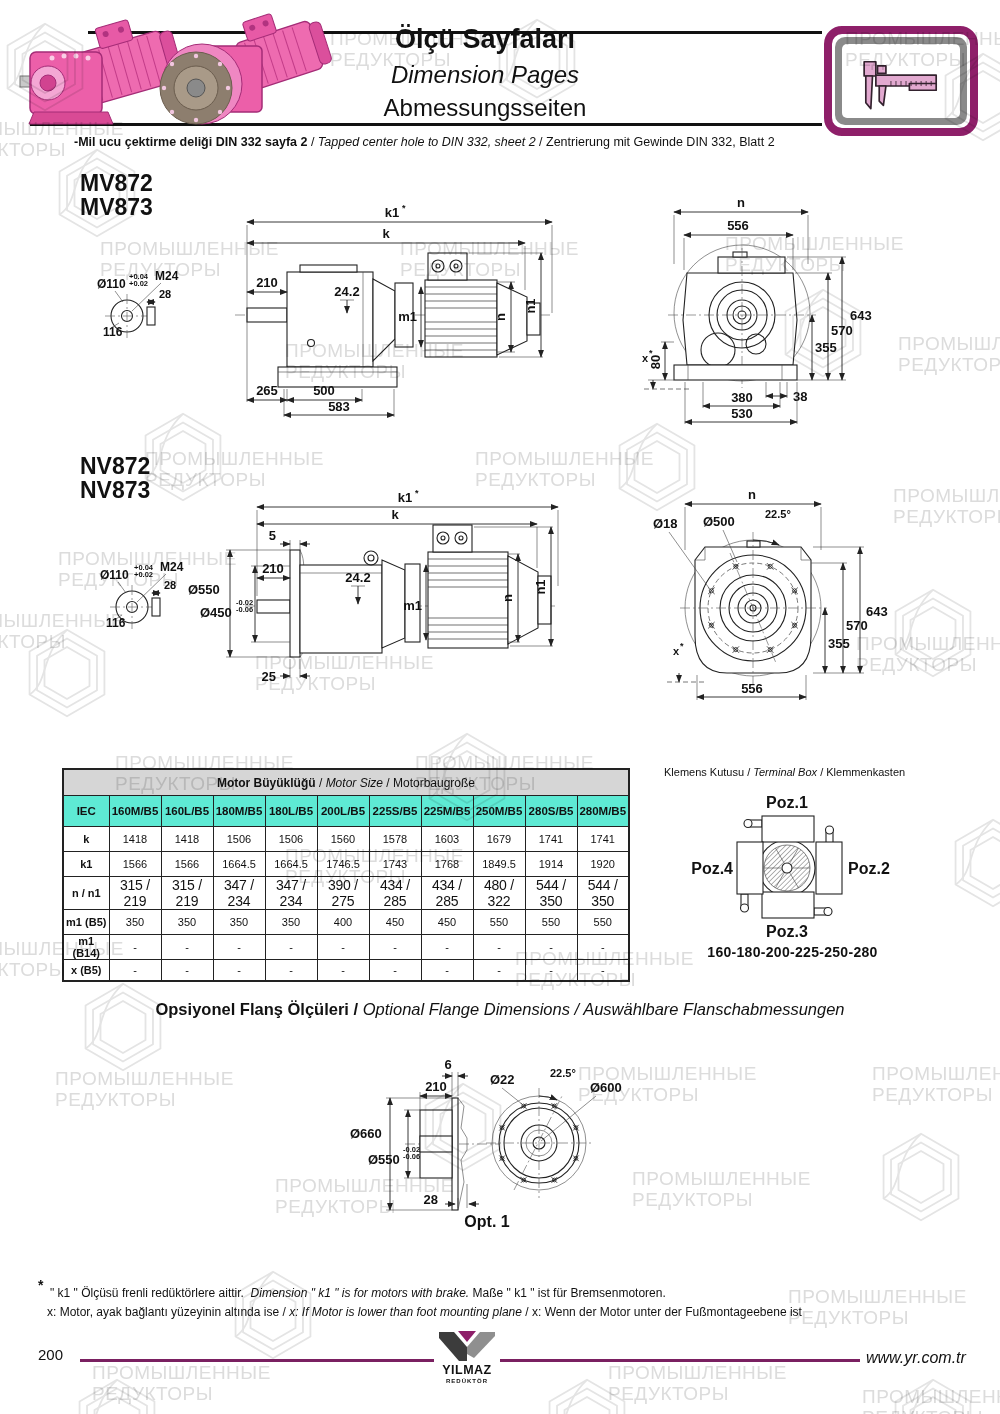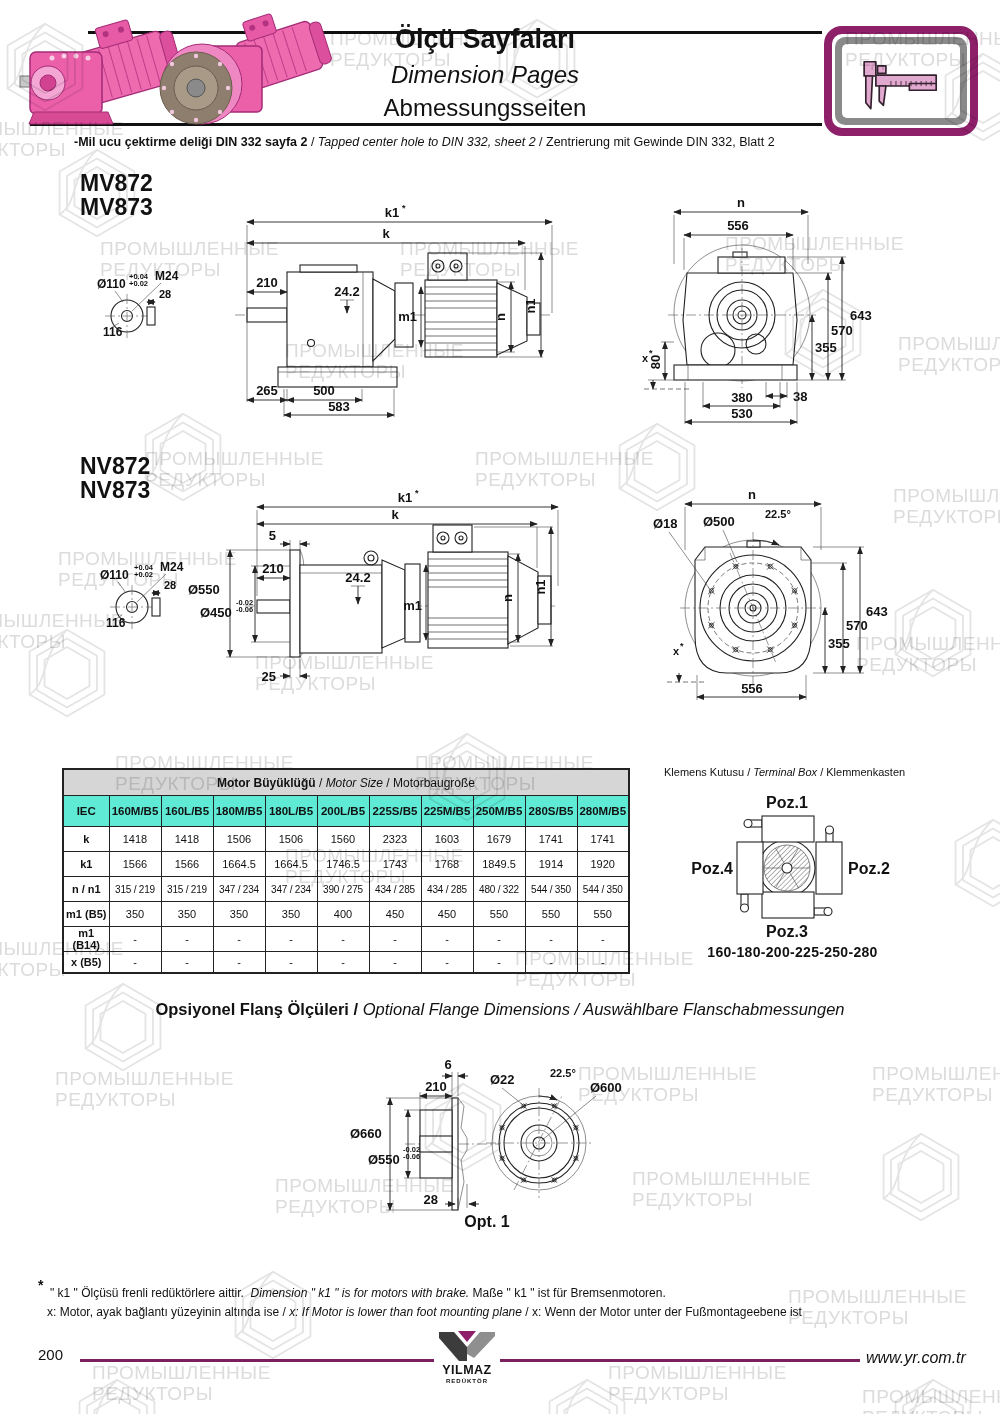--- a/index.html
+++ b/index.html
@@ -37,21 +37,21 @@
   .poz{font-size:16px;font-weight:bold;}
   
   table.dimtab{position:absolute;left:62px;top:768px;width:568px;border-collapse:collapse;
                table-layout:fixed;border:2px solid #222;}
   table.dimtab th,table.dimtab td{border:1px solid #222;text-align:center;padding:0;overflow:hidden;}
   table.dimtab .ttl{background:#d6d6d6;height:25px;font-size:12px;font-weight:normal;}
   table.dimtab .ttl .b{font-weight:bold;}
   .colrow th{height:30px;font-size:11.5px;font-weight:bold;background:#5eead4;}
   table.dimtab tbody td{font-size:11px;height:24px;}
   table.dimtab tbody th{font-size:11px;font-weight:bold;}
-  table.dimtab tbody tr:nth-child(3) td{font-size:10px;letter-spacing:-.2px;}
+  table.dimtab tbody tr:nth-child(3) td{font-size:14px;letter-spacing:-.2px;}
   table.dimtab tbody tr:nth-child(n+5) td,table.dimtab tbody tr:nth-child(n+5) th{height:20px;}
   
   .klem-h{position:absolute;left:664px;top:766px;font-size:11px;white-space:nowrap;}
   .sizes{position:absolute;left:690px;top:944px;width:205px;text-align:center;
          font-size:14px;font-weight:bold;letter-spacing:.3px;}
   .flange-h{position:absolute;left:0;top:1000px;width:1000px;text-align:center;font-size:16.5px;}
   .flange-h .b{font-weight:bold;}
   .opt1{position:absolute;left:417px;top:1213px;width:140px;text-align:center;font-size:16px;font-weight:bold;}
   
   .fn-star{position:absolute;left:38px;top:1277px;font-size:14px;font-weight:bold;}
@@ -530,21 +530,21 @@
         </tr>
     </thead>
     <tbody id="table-body">
         <tr>
           <th>k</th>
           <td>1418</td>
           <td>1418</td>
           <td>1506</td>
           <td>1506</td>
           <td>1560</td>
-          <td>2323</td>
+          <td>1578</td>
           <td>1603</td>
           <td>1679</td>
           <td>1741</td>
           <td>1741</td>
         </tr>
         <tr>
           <th>k1</th>
           <td>1566</td>
           <td>1566</td>
           <td>1664.5</td>

